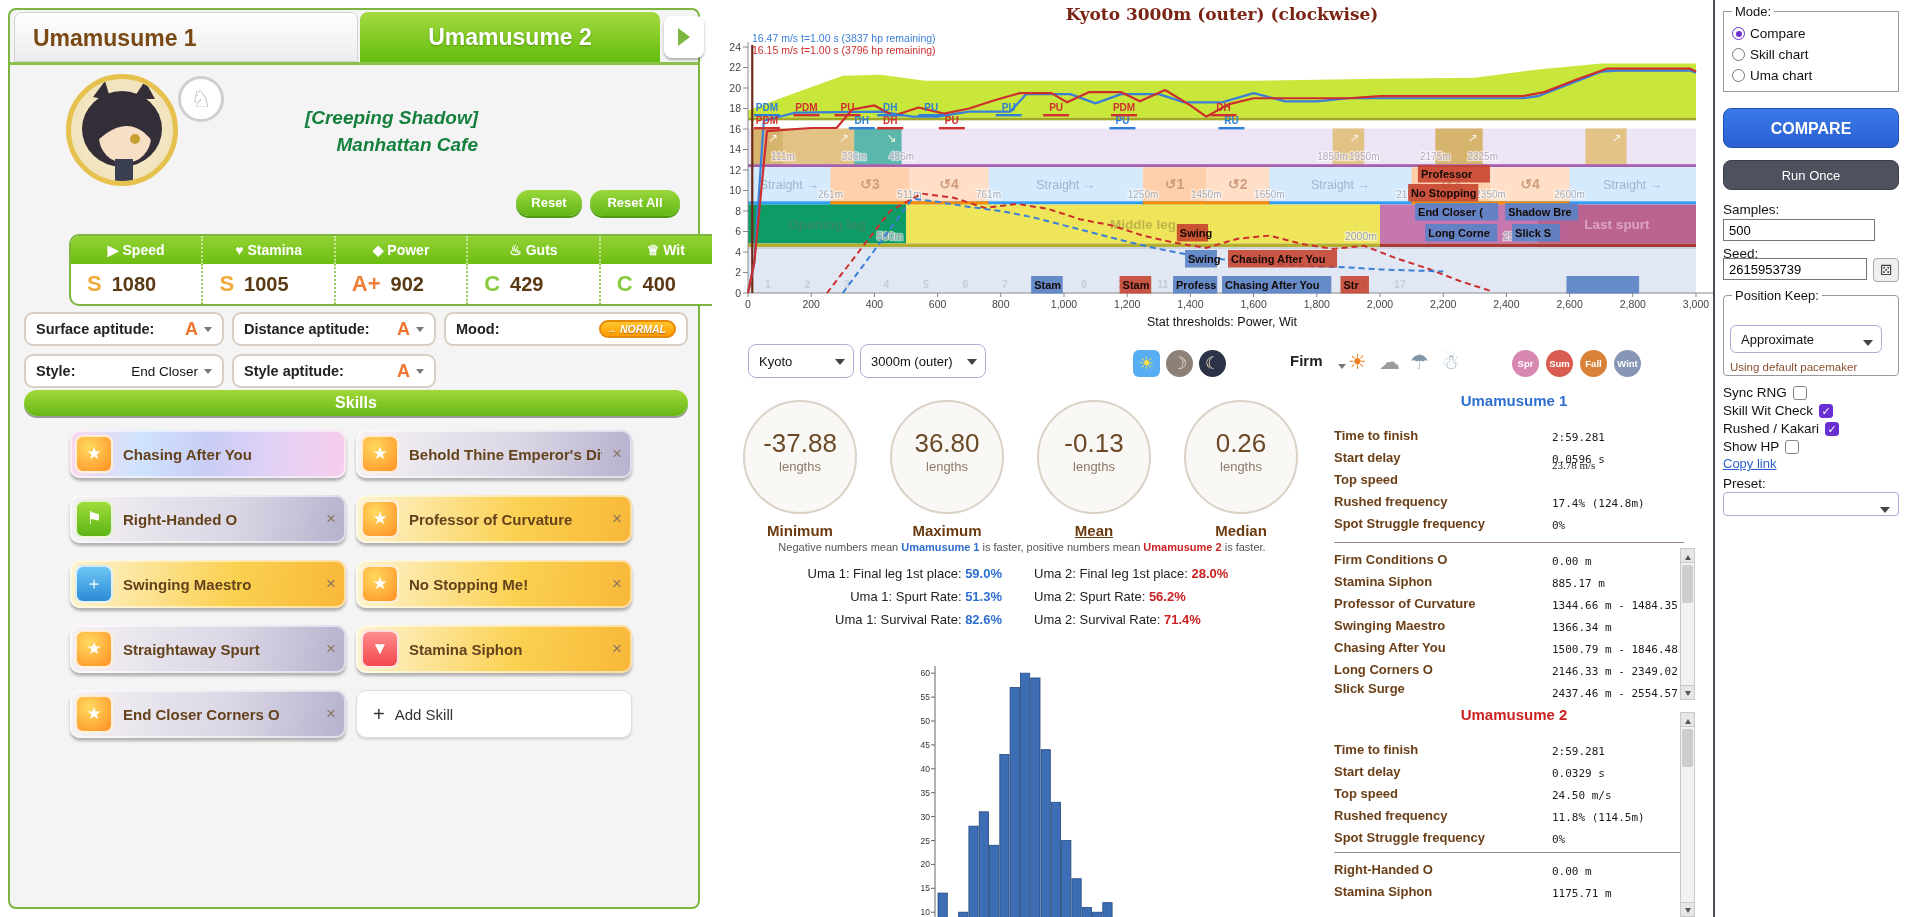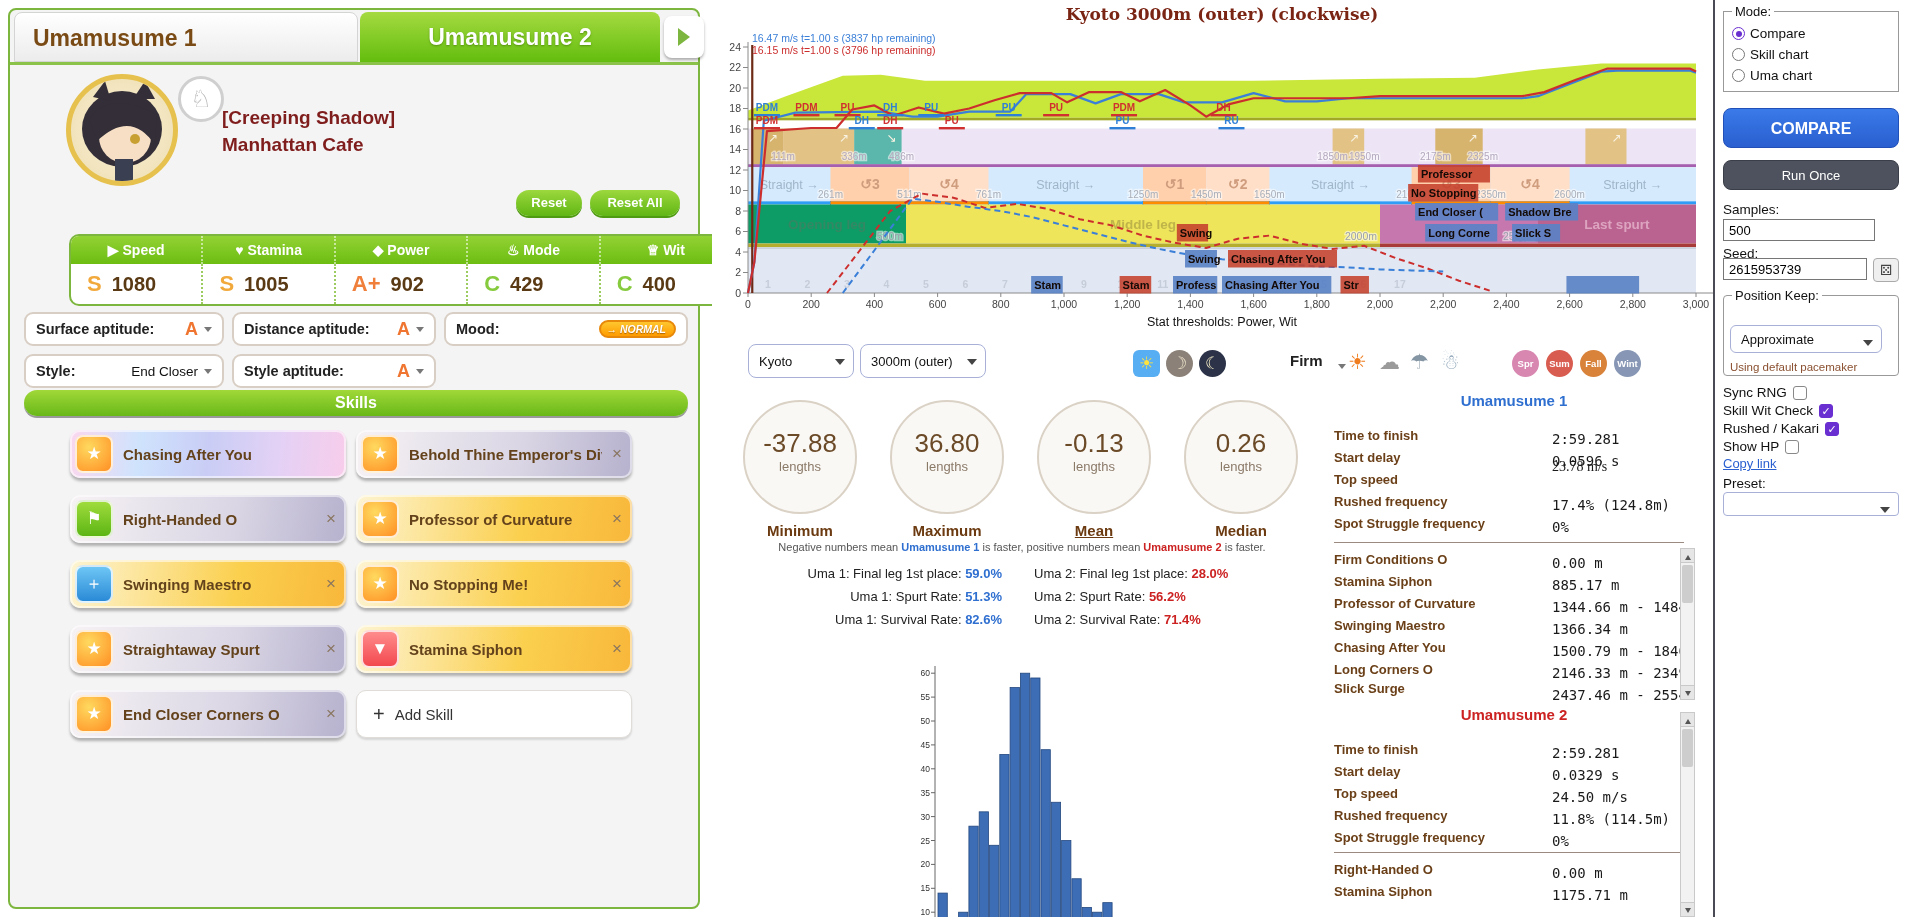--- a/index.html
+++ b/index.html
@@ -18,21 +18,21 @@
   #tab-arrow { left:654px; top:6px; width:40px; height:42px; background:#fff; border-radius:8px;
                box-shadow:0 2px 3px rgba(0,0,0,.3); }
   #tab-arrow i { position:absolute; left:14px; top:12px; width:0; height:0;
                  border:9px solid transparent; border-left:12px solid #7db63e; }
   #tabline { left:0; top:52px; width:688px; height:3px; background:#8bc34a; }
 
   #avatar { left:56px; top:64px; width:112px; height:112px; border-radius:50%;
             border:5px solid #e6c14e; background:radial-gradient(#f8eed4,#eedfb2); overflow:hidden; }
   #outfit-badge { left:168px; top:66px; width:46px; height:46px; border-radius:50%; background:#fff;
                   border:3px solid #cfcfcf; text-align:center; line-height:40px; font-size:24px; color:#b0b0b0; }
-  #char-name { left:212px; top:94px; width:256px; text-align:left; color:#7f1d1d; }
+  #char-name { left:212px; top:94px; width:256px; text-align:right; color:#15803d;font-style:italic; }
   #char-name div { font-size:19px; font-weight:bold; line-height:27px; }
   .greenbtn { position:absolute; height:26px; border-radius:13px; color:#fff; font-size:13px; font-weight:bold;
               background:linear-gradient(#9cd83e,#60b614); border:none; box-shadow:0 2px 0 #4e9a10;
               text-align:center; line-height:26px; }
   #reset-btn { left:506px; top:180px; width:66px; }
   #reset-all-btn { left:580px; top:180px; width:90px; }
 
   #stats-table { left:14px; top:224px; width:664px; height:72px; background:#fff;
                  border:2px solid #7db63e; border-radius:10px; overflow:hidden;margin-left:45px; }
   #stats-head { display:flex; height:28px; background:linear-gradient(#93d234,#6cbd12); }
@@ -96,21 +96,21 @@
   .circle .cv { font-size:26px; color:#6b4a28; margin-top:26px; }
   .circle .cu { font-size:13px; color:#8a7a68; }
   .clabel { position:absolute; width:114px; text-align:center; font-size:15px; font-weight:bold; color:#6b3a10; }
   .clabel.u { text-decoration:underline; }
   #note { position:absolute; font-size:11px; color:#555; text-align:center; }
   .b1 { color:#2f6fd0; font-weight:bold; } .b2 { color:#cc2222; font-weight:bold; }
   .raterow1 { position:absolute; left:0; width:290px; text-align:right; font-size:13px; color:#222; }
   .raterow2 { position:absolute; left:322px; width:300px; font-size:13px; color:#222; }
   .uma-title { position:absolute; left:618px; width:368px; text-align:center; font-size:15px; font-weight:bold; }
   .srow-l { position:absolute; left:622px; font-size:13px; font-weight:bold; color:#6b4018; white-space:nowrap; }
-  .srow-v { position:absolute; left:840px; font-size:14px; color:#1a1a1a;
+  .srow-v { position:absolute; left:840px; font-size:11px; color:#1a1a1a;
             font-family:"DejaVu Sans Mono",monospace; white-space:nowrap; }
   .divline { position:absolute; left:622px; width:350px; border-top:1px solid #9a8a80; }
   .clipbox { position:absolute; left:618px; width:352px; overflow:hidden; }
   .sbar { position:absolute; width:15px; background:#f2f2f2; border:1px solid #c9c9c9; }
   .sbar .ar { position:absolute; left:0; width:13px; height:14px; background:#e6e6e6; border-bottom:1px solid #c9c9c9; }
   .sbar .ar.dn { bottom:0; border-top:1px solid #c9c9c9; border-bottom:none; }
   .sbar .tri { position:absolute; left:3.5px; top:5px; width:0; height:0; border:3px solid transparent; }
   .sbar .tri.up { border-bottom:5px solid #555; top:3px; }
   .sbar .tri.dn { border-top:5px solid #555; }
   .sbar .thumb { position:absolute; left:1px; width:11px; height:38px; background:#cdcdcd; border-radius:2px; }
@@ -173,21 +173,21 @@
     <div>Manhattan Cafe</div>
   </div>
   <div id="reset-btn" class="greenbtn">Reset</div>
   <div id="reset-all-btn" class="greenbtn">Reset All</div>
 
   <div id="stats-table" class="abs">
     <div id="stats-head">
         <div class="cell"><span>▶ </span><span>Speed</span></div>
         <div class="cell"><span>♥ </span><span>Stamina</span></div>
         <div class="cell"><span>◆ </span><span>Power</span></div>
-        <div class="cell"><span>♨ </span><span>Mode</span></div>
+        <div class="cell"><span>♨ </span><span>Guts</span></div>
         <div class="cell"><span>♕ </span><span>Wit</span></div>
       </div>
     <div id="stats-vals">
         <div class="cell">
           <span class="grade" style="color: rgb(242, 169, 60);">S</span>
           <span class="statval">1080</span>
         </div>
         <div class="cell">
           <span class="grade" style="color: rgb(242, 169, 60);">S</span>
           <span class="statval">1005</span>

